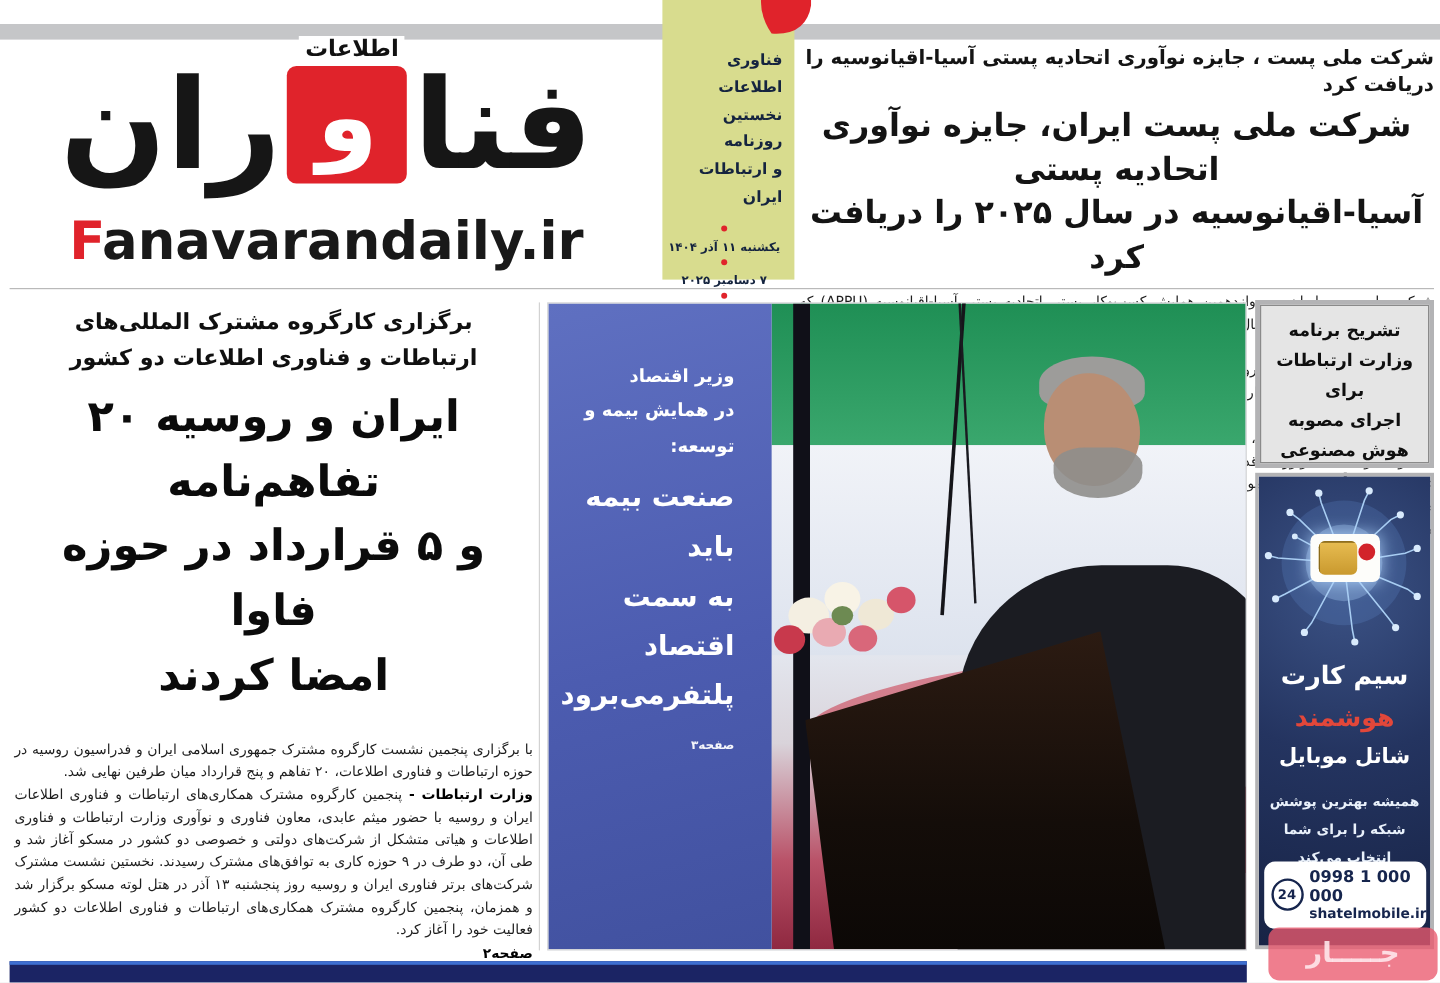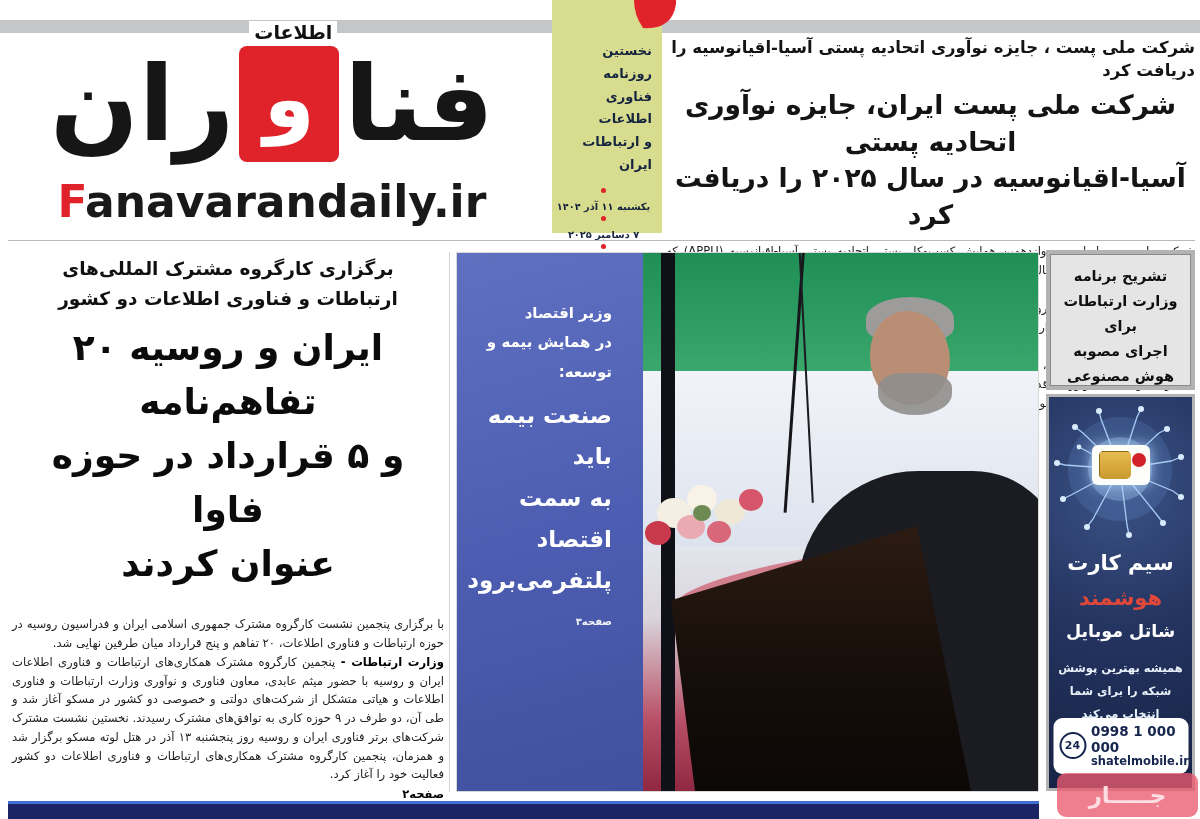--- a/index.html
+++ b/index.html
@@ -11,21 +11,21 @@
   }
   .rtl { direction:rtl; }
 
   
   .top-bar { position:absolute; left:0; top:20px; width:1200px; height:13px; background:#c5c6c8; }
 
   
   .masthead { position:absolute; left:28px; top:40px; width:488px; text-align:center; }
   .logo-row { display:flex; direction:rtl; justify-content:center; align-items:center; height:128px; }
   .logo-fa { font-size:104px; font-weight:bold; color:#161616; line-height:118px; letter-spacing:-2px; }
-  .logo-vav-box { position:relative; width:100px; height:116px; background:#e0232b; border-radius:8px;
+  .logo-vav-box { position:relative; width:100px; height:98px; background:#e0232b; border-radius:8px;
     display:flex; align-items:center; justify-content:center; margin:0 5px; }
   .logo-vav { color:#ffffff; font-size:82px; font-weight:bold; line-height:1; padding-bottom:10px; }
   .logo-small { position:absolute; top:-25px; right:2px; background:#ffffff; color:#111;
     font-size:19px; font-weight:bold; padding:0 5px; white-space:nowrap; }
   .logo-latin { margin-top:8px; font-size:44px; font-weight:bold; color:#191919; letter-spacing:0; }
   .logo-latin .f-red { color:#e0232b; }
 
   
   .date-col { position:absolute; left:552px; top:0; width:110px; height:233px; background:#d8dc8e; }
   .curl { position:absolute; top:0; right:-14px; width:42px; height:30px; }
@@ -156,22 +156,22 @@
       <span class="logo-fa">ران</span>
     </div>
     <div class="logo-latin"><span class="f-red">F</span><span>anavarandaily.ir</span></div>
   </div>
 
   <div class="date-col">
     <svg class="curl" viewBox="0 0 42 30">
       <path d="M0 0 L42 0 L42 4 Q38 30 9 28 Q0 15 0 0 Z" fill="#e0232b"></path>
     </svg>
     <div class="tagline rtl">
+      <div>فناوری اطلاعات</div>
       <div>نخستین روزنامه</div>
-      <div>فناوری اطلاعات</div>
       <div>و ارتباطات ایران</div>
     </div>
     <div class="date-list">
       <div class="date-item">
           <span class="dot"></span>
           <span>یکشنبه ۱۱ آذر ۱۴۰۴</span>
         </div>
       <div class="date-item">
           <span class="dot"></span>
           <span>۷ دسامبر ۲۰۲۵</span>
@@ -213,21 +213,21 @@
   <div class="v-divider"></div>
 
   <div class="left-col">
     <div class="lc-kicker">
       <div>برگزاری کارگروه مشترک المللی‌های</div>
       <div>ارتباطات و فناوری اطلاعات دو کشور</div>
     </div>
     <div class="lc-headline">
       <div>ایران و روسیه ۲۰ تفاهم‌نامه</div>
       <div>و ۵ قرارداد در حوزه فاوا</div>
-      <div>عنوان کردند</div>
+      <div>امضا کردند</div>
     </div>
     <div class="lc-body">
       <p>با برگزاری پنجمین نشست کارگروه مشترک جمهوری اسلامی ایران و فدراسیون روسیه در حوزه ارتباطات و فناوری اطلاعات، ۲۰ تفاهم و پنج قرارداد میان طرفین نهایی شد.</p>
       <p><span class="lead-src">وزارت ارتباطات - </span><span>پنجمین کارگروه مشترک همکاری‌های ارتباطات و فناوری اطلاعات ایران و روسیه با حضور میثم عابدی، معاون فناوری و نوآوری وزارت ارتباطات و فناوری اطلاعات و هیاتی متشکل از شرکت‌های دولتی و خصوصی دو کشور در مسکو آغاز شد و طی آن، دو طرف در ۹ حوزه کاری به توافق‌های مشترک رسیدند. نخستین نشست مشترک شرکت‌های برتر فناوری ایران و روسیه روز پنجشنبه ۱۳ آذر در هتل لوته مسکو برگزار شد و همزمان، پنجمین کارگروه مشترک همکاری‌های ارتباطات و فناوری اطلاعات دو کشور فعالیت خود را آغاز کرد.</span></p>
       <div class="pg-line"><span class="pg-ref">صفحه۲</span></div>
     </div>
     <div class="lc-headline2">
       <div>طرح آمریکا و اروپا برای تسهیل دسترسی ایرانی‌ها</div>
 
     </div>

